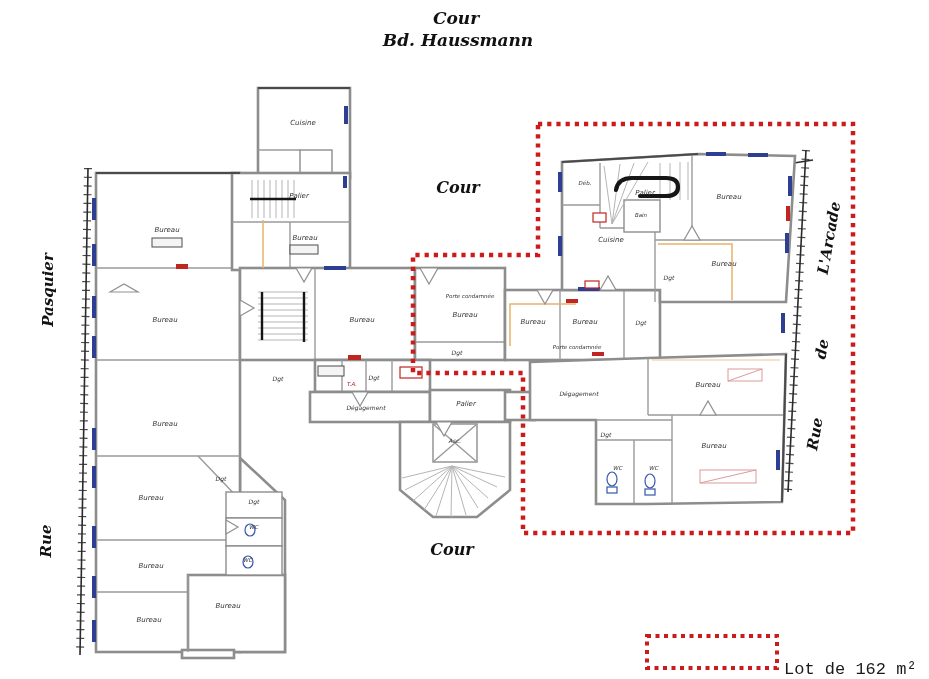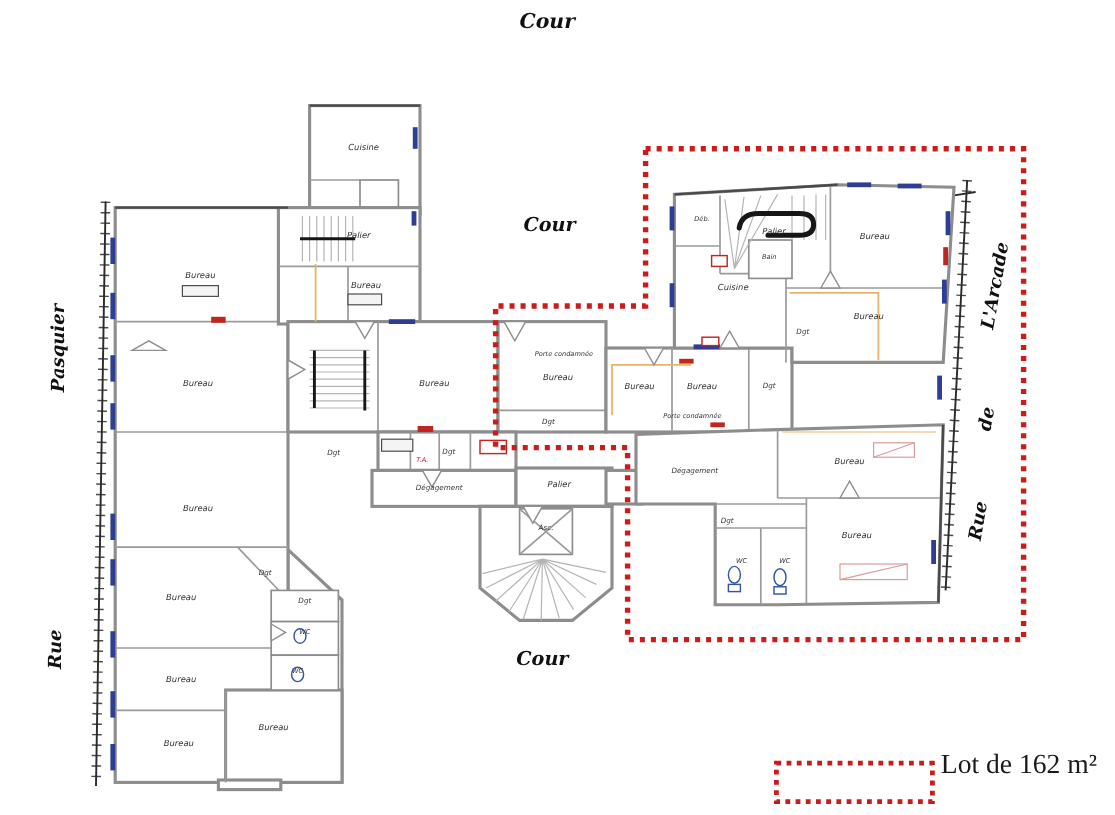--- a/index.html
+++ b/index.html
@@ -26,22 +26,22 @@
   .street-ticks{stroke:#2b2b2b;stroke-width:8;stroke-dasharray:1.2 7.5;opacity:.85;}
   .lot{fill:none;stroke:var(--lot);stroke-width:4.5;stroke-dasharray:4.2 5;stroke-linecap:butt;}
   .lot-legend{fill:none;stroke:var(--lot);stroke-width:4;stroke-dasharray:4 4.5;}
   
   .script{position:absolute;transform:translate(-50%,-50%);white-space:nowrap;color:#111;
           font-family:"DejaVu Serif",serif;font-style:italic;font-weight:700;}
   .rot-left{transform:translate(-50%,-50%) rotate(-90deg);}
   .rot-right{transform:translate(-50%,-50%) rotate(-80deg);}
   .room-label{position:absolute;transform:translate(-50%,-50%);white-space:nowrap;
           font-family:"DejaVu Sans",sans-serif;font-size:7px;color:#333;font-style:italic;}
-  .legend-text{position:absolute;left:784px;top:624px;font-size:23px;color:#1a1a1a;
-          font-family:Liberation Serif, serif;}
+  .legend-text{position:absolute;left:784px;top:660px;font-size:17px;color:#1a1a1a;
+          font-family:Liberation Mono, monospace;}
 </style>
 </head>
 <body>
 
 <div class="canvas">
 
 <svg width="929" height="679" viewBox="0 0 929 679">
 
   <g>
     <line class="street" x1="88" y1="168" x2="80" y2="655"></line>
@@ -195,20 +195,21 @@
   </g>
 
   <path class="dark" d="M258,88 H350 M96,173 H240 M562,162 L698,154 M786,354 L782,502"></path>
 
   <polygon class="lot" points="538,124 853,124 853,533 523,533 523,373 413,373 413,255 538,255"></polygon>
 
   <rect class="lot-legend" x="647" y="636" width="130" height="32"></rect>
 </svg>
 
 <span class="script" style="left:456px;top:18px;font-size:17px;">Cour</span>
+<span class="script" style="left:458px;top:40px;font-size:17px;">Bd. Haussmann</span>
 <span class="script" style="left:458px;top:187px;font-size:16px;">Cour</span>
 <span class="script" style="left:452px;top:549px;font-size:16px;">Cour</span>
 <span class="script rot-left" style="left:48px;top:290px;font-size:15px;">Pasquier</span>
 <span class="script rot-left" style="left:46px;top:541px;font-size:15px;">Rue</span>
 <span class="script rot-right" style="left:829px;top:238px;font-size:15px;">L'Arcade</span>
 <span class="script rot-right" style="left:822px;top:349px;font-size:15px;">de</span>
 <span class="script rot-right" style="left:815px;top:434px;font-size:15px;">Rue</span>
 
 <span class="legend-text">Lot de 162 m²</span>
 

